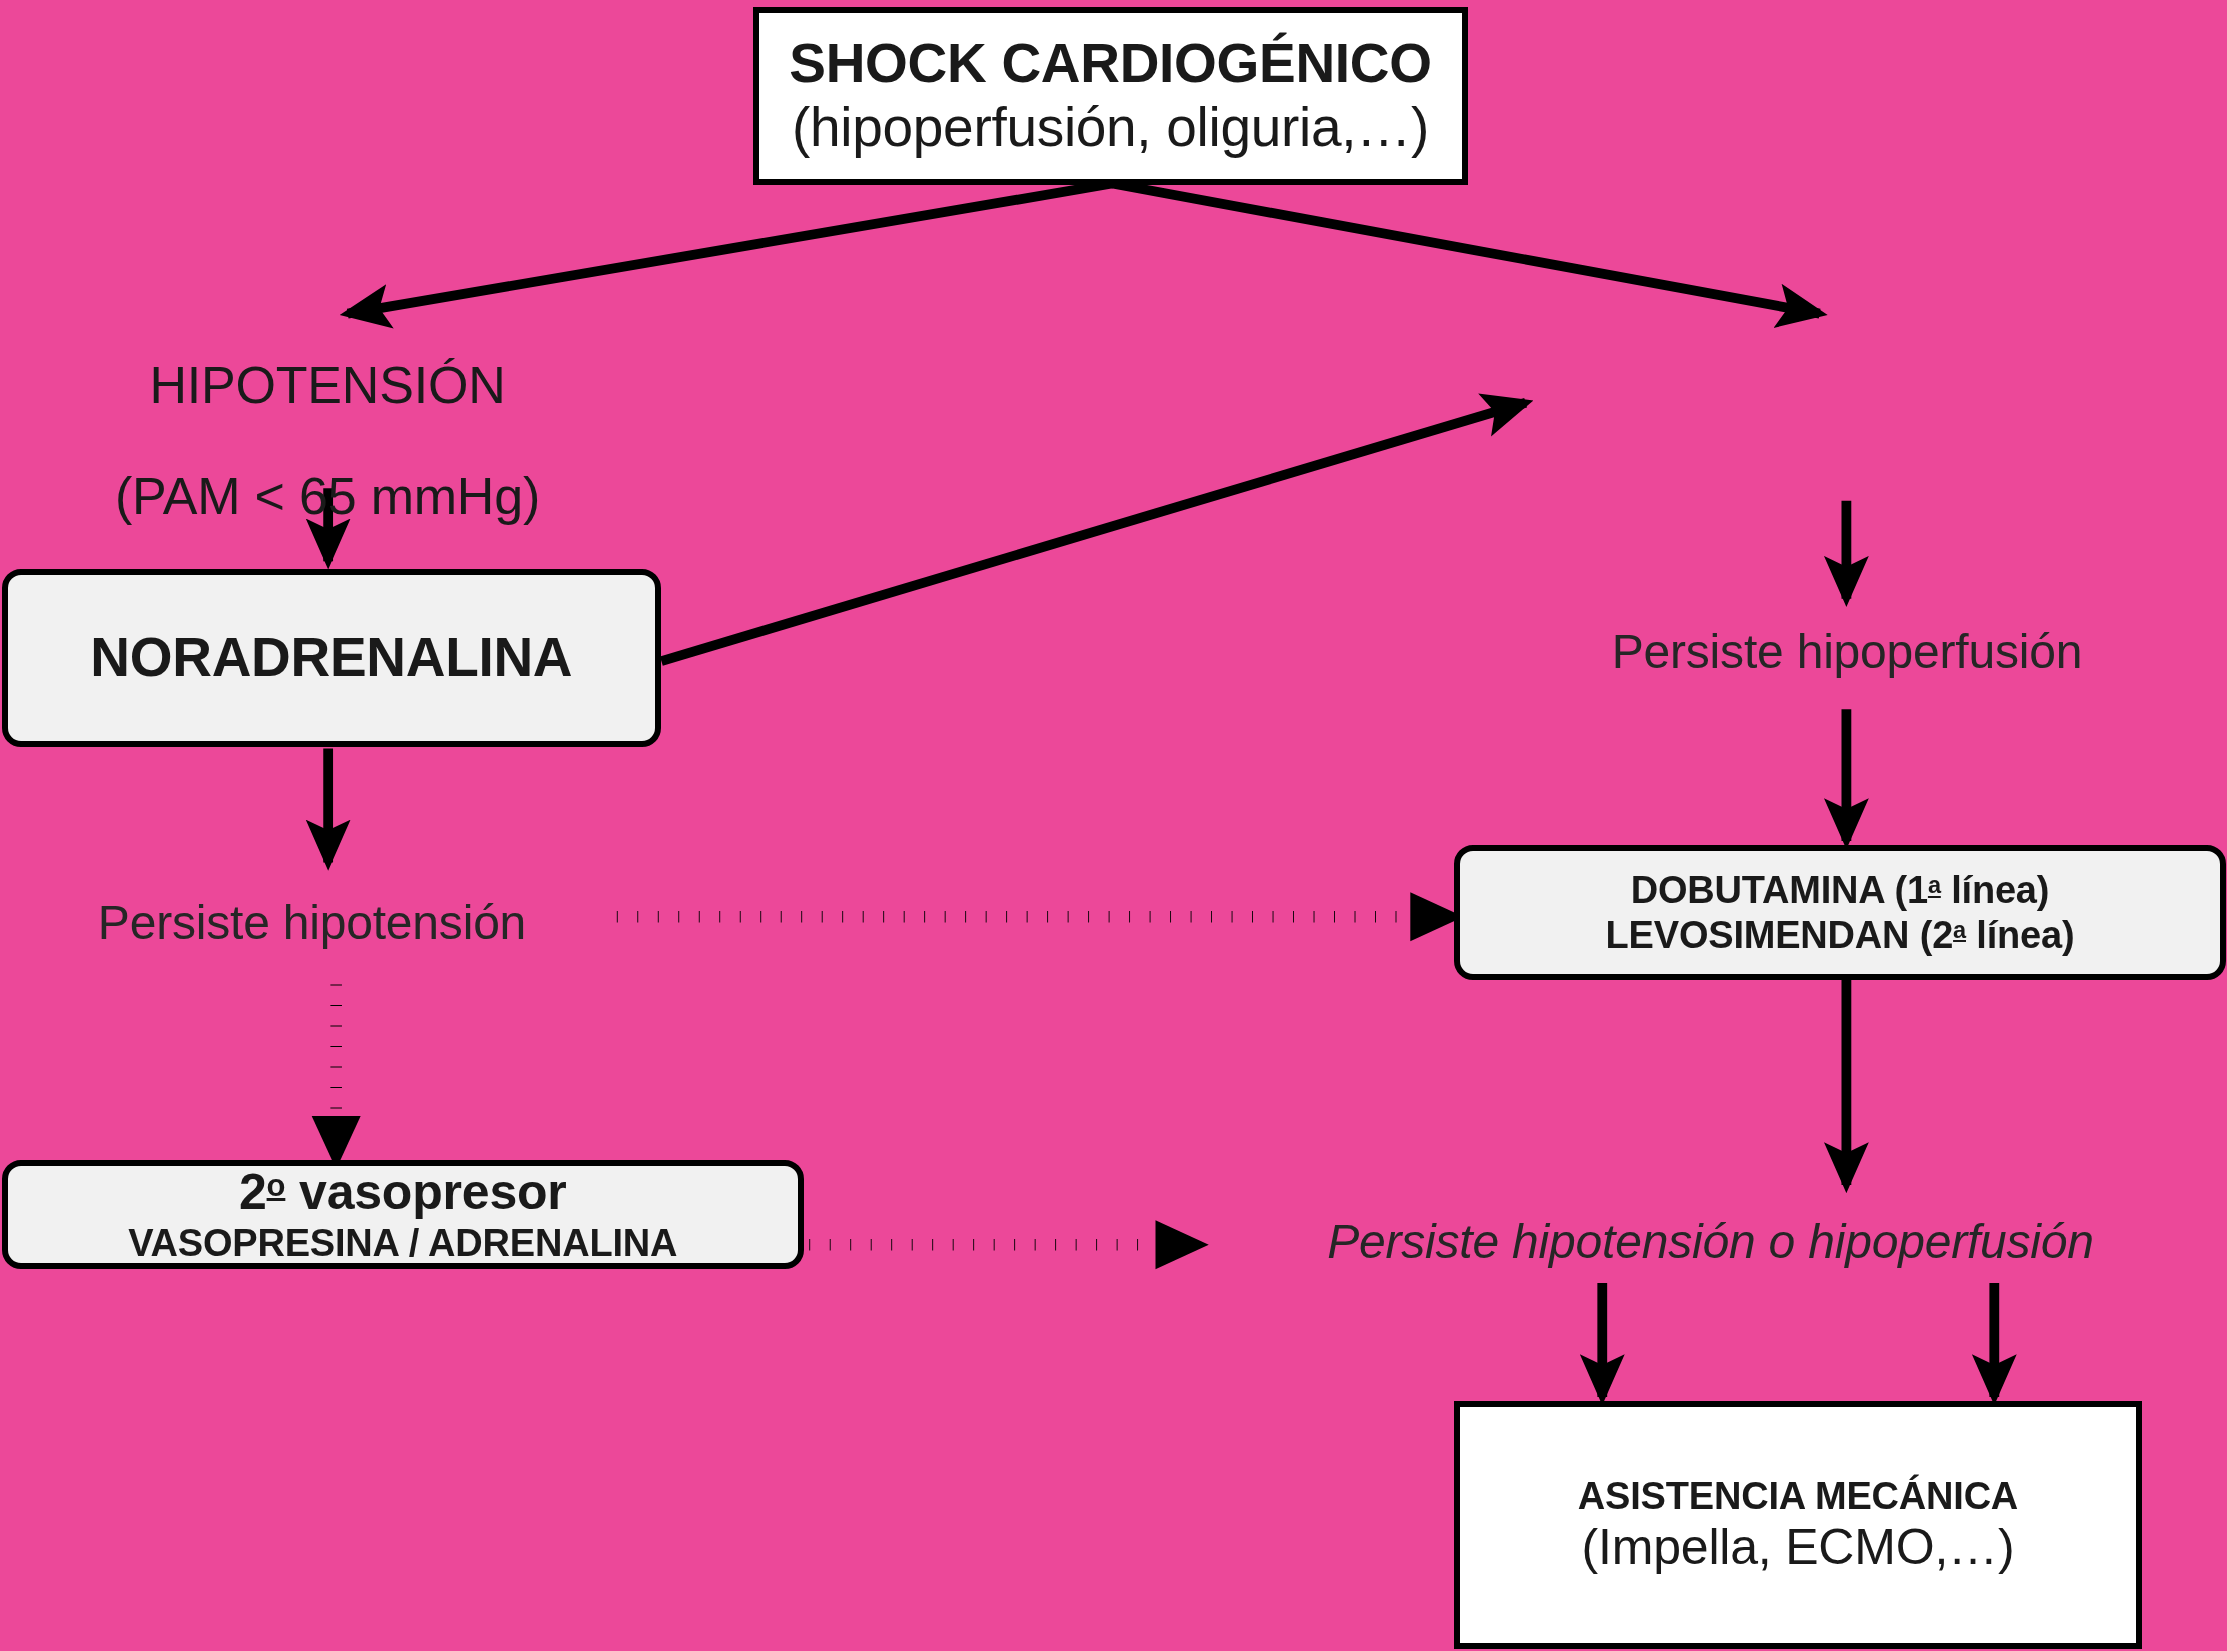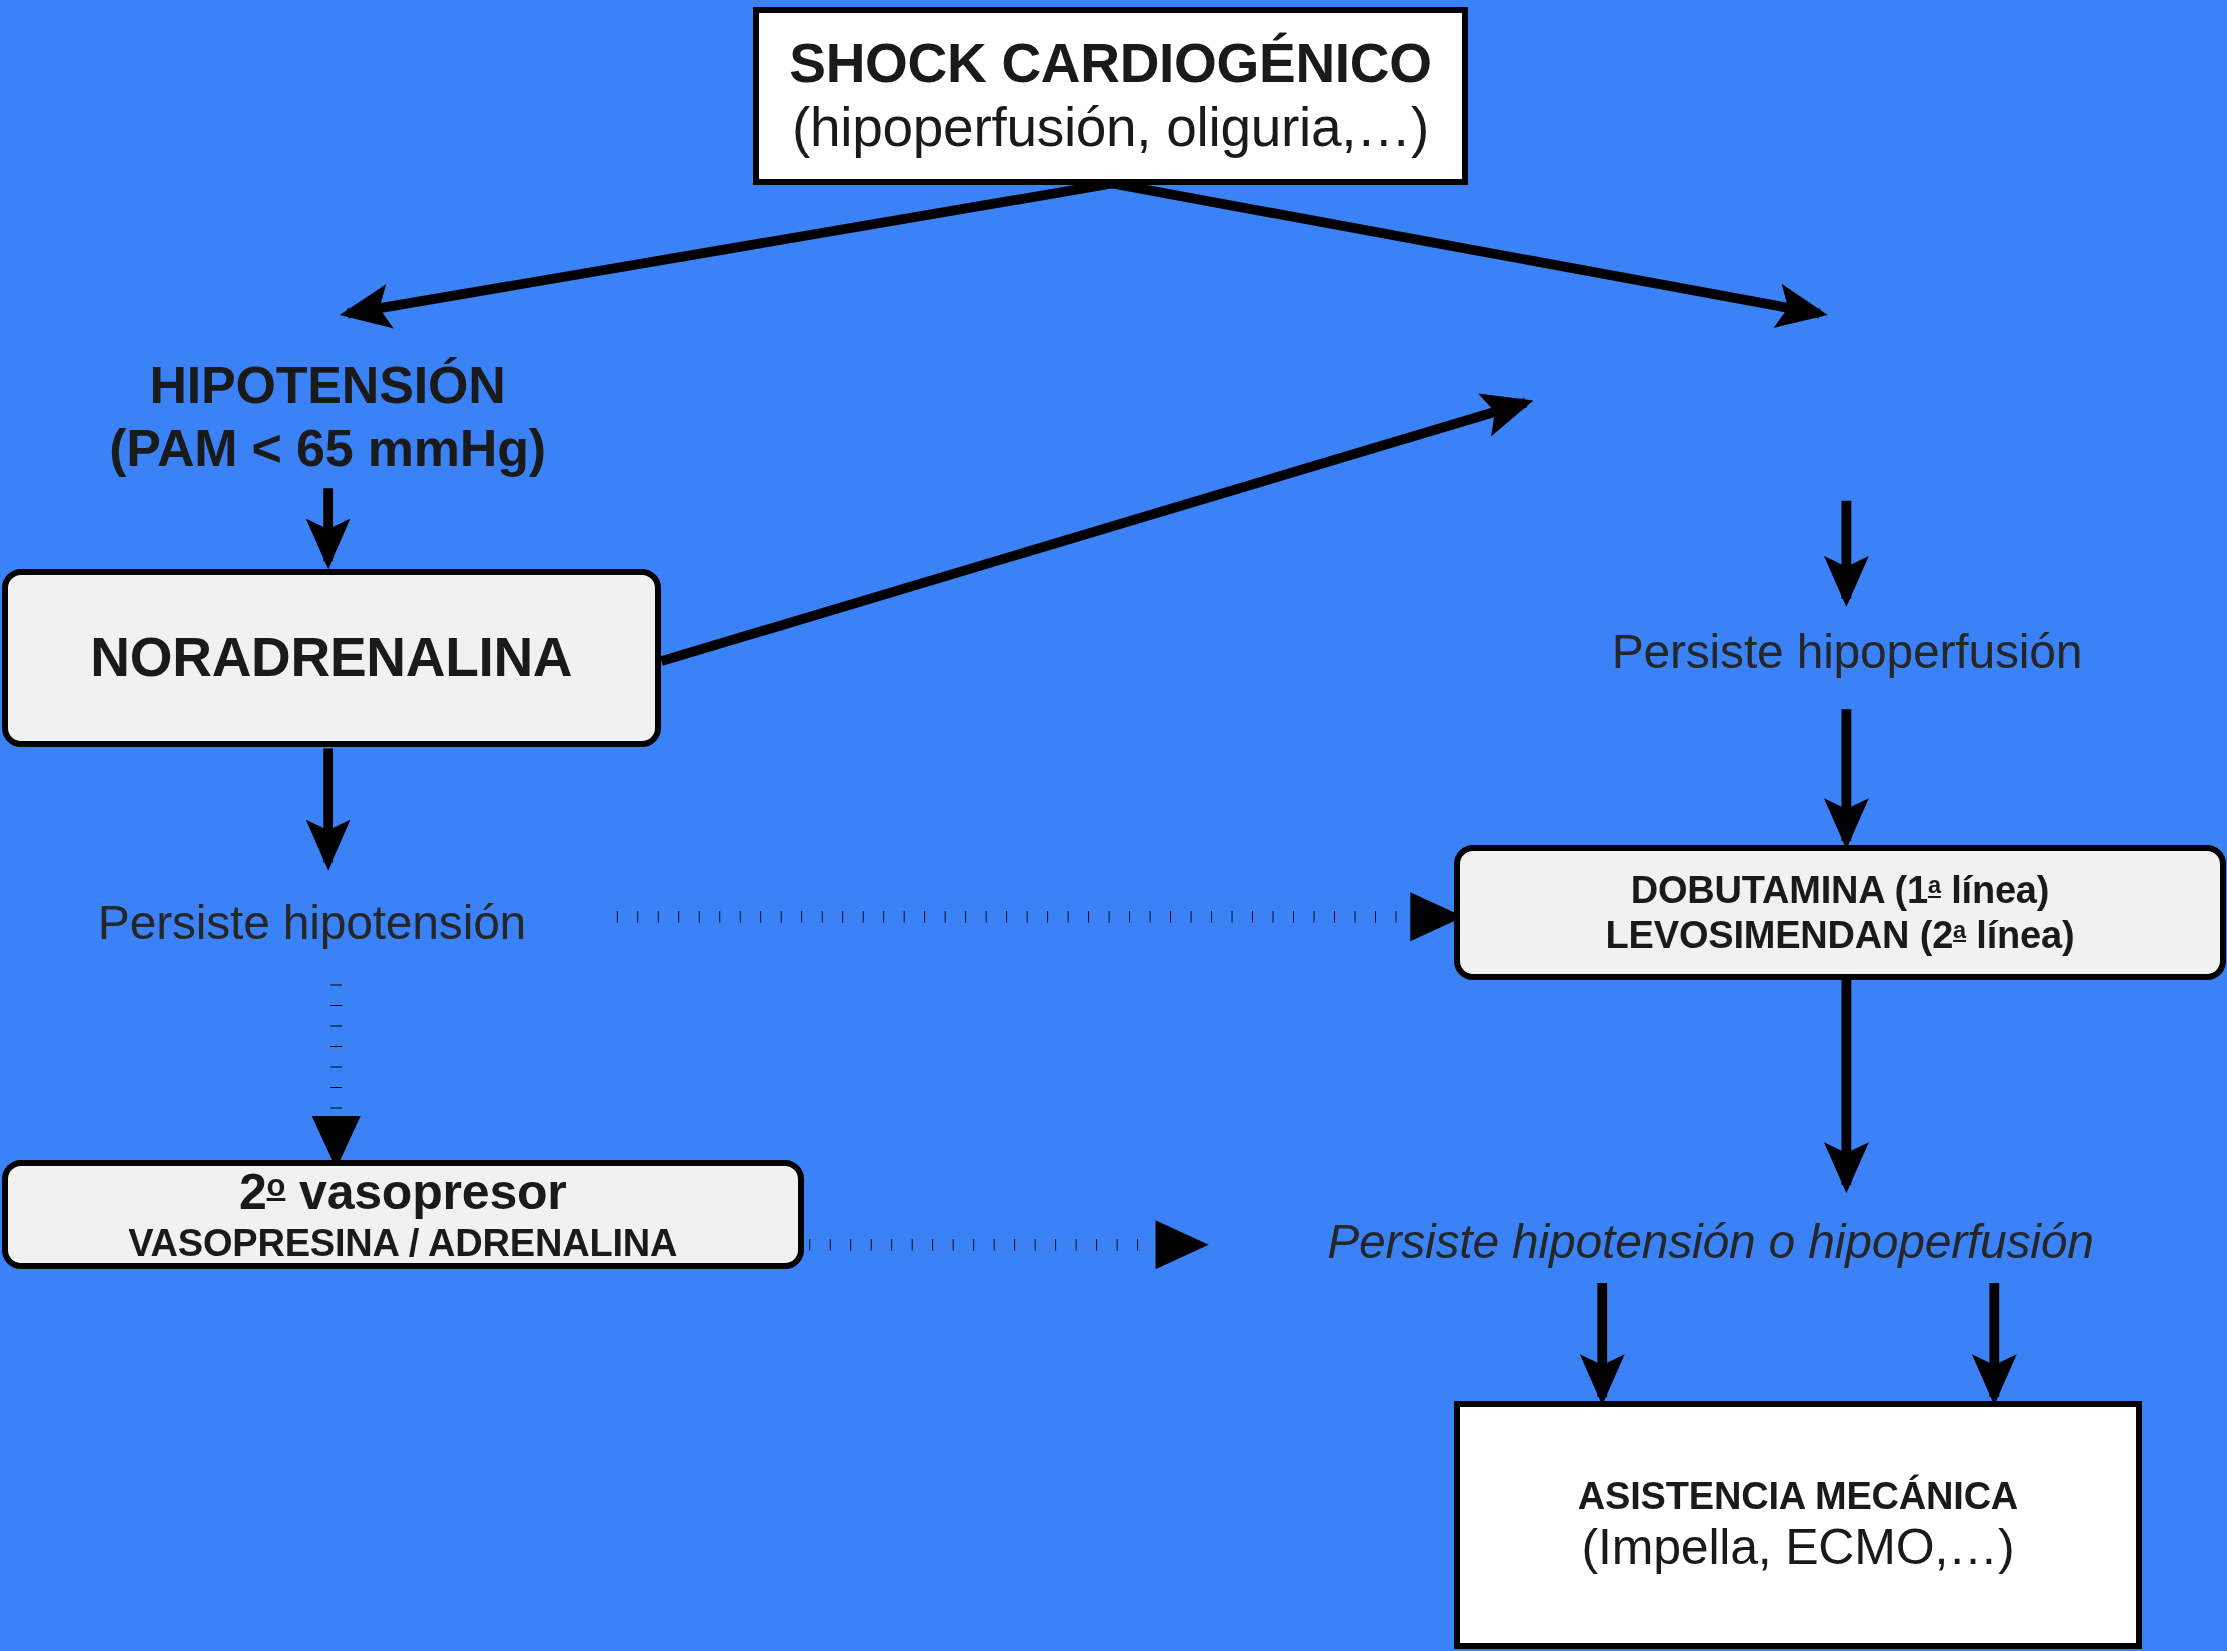--- a/index.html
+++ b/index.html
@@ -9,21 +9,21 @@
     background: #ffffff;
   }
   body {
     font-family: "Liberation Sans", sans-serif;
     color: #1a1a1a;
   }
   #canvas {
     position: relative;
     width: 2228px;
     height: 1651px;
-    background: #3b82f6;
+    background: #ec4899;
     overflow: hidden;
   }
   #edges {
     position: absolute;
     left: 0;
     top: 0;
     width: 2228px;
     height: 1651px;
     pointer-events: none;
   }
@@ -54,21 +54,21 @@
     background: transparent;
     border: 0;
   }
   .plain .line {
     line-height: 1.2;
     white-space: nowrap;
   }
   
   .t-xl   { font-size: 55px; font-weight: bold; letter-spacing: -0.3px; }
   .t-xl-r { font-size: 55px; font-weight: normal; letter-spacing: -0.3px; }
-  .t-lg   { font-size: 52px; font-weight: bold; letter-spacing: -0.2px; }
+  .t-lg   { font-size: 52px; font-weight: normal; letter-spacing: -0.2px; margin-top: 48px; }
   .t-lg-r { font-size: 52px; font-weight: normal; letter-spacing: -0.2px; }
   .t-md   { font-size: 38px; font-weight: bold; letter-spacing: -0.2px; }
   .t-md-r { font-size: 50px; font-weight: normal; letter-spacing: -0.2px; }
   .t-sm-r { font-size: 48px; font-weight: normal; letter-spacing: -0.2px; color: #262626; }
   sup.ord {
     font-size: 0.62em;
     vertical-align: 0.42em;
     line-height: 0;
     text-decoration: underline;
   }

